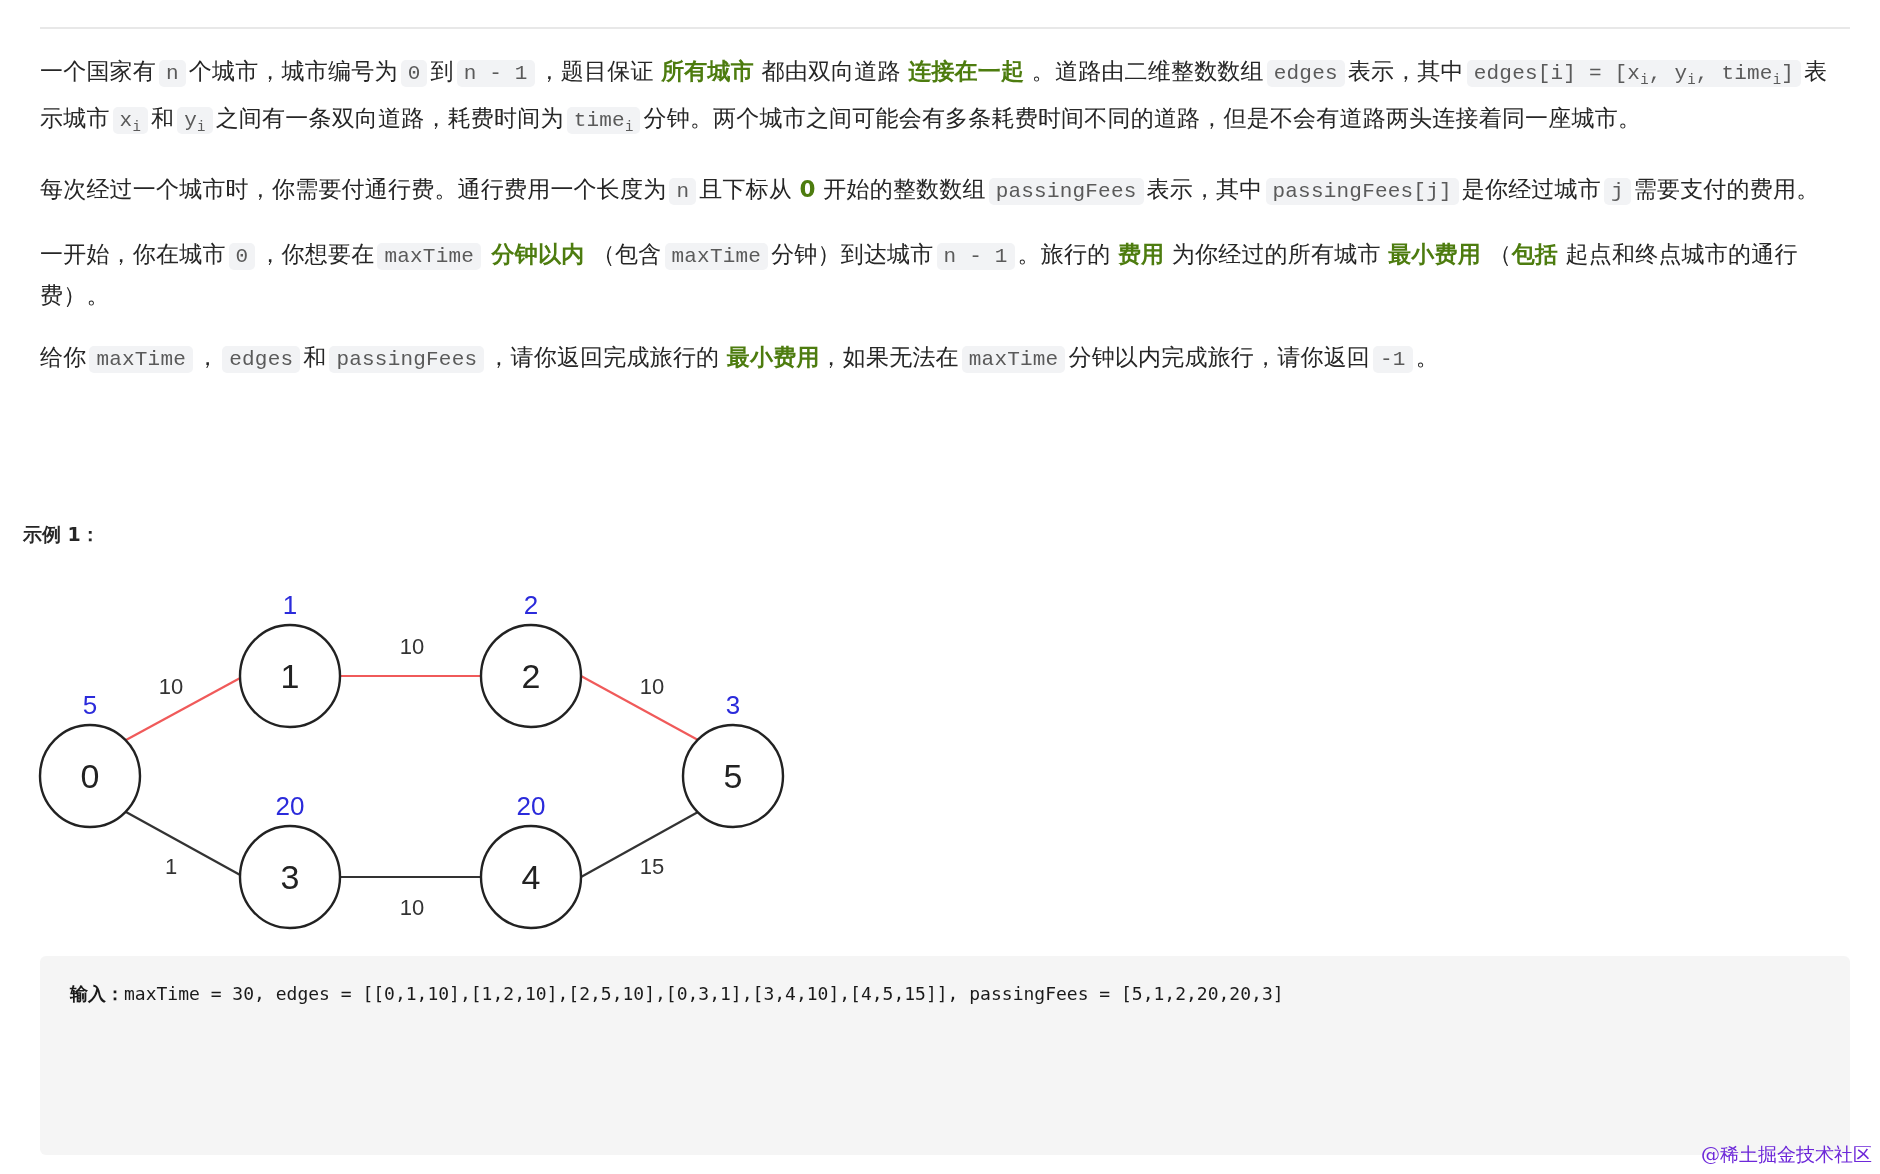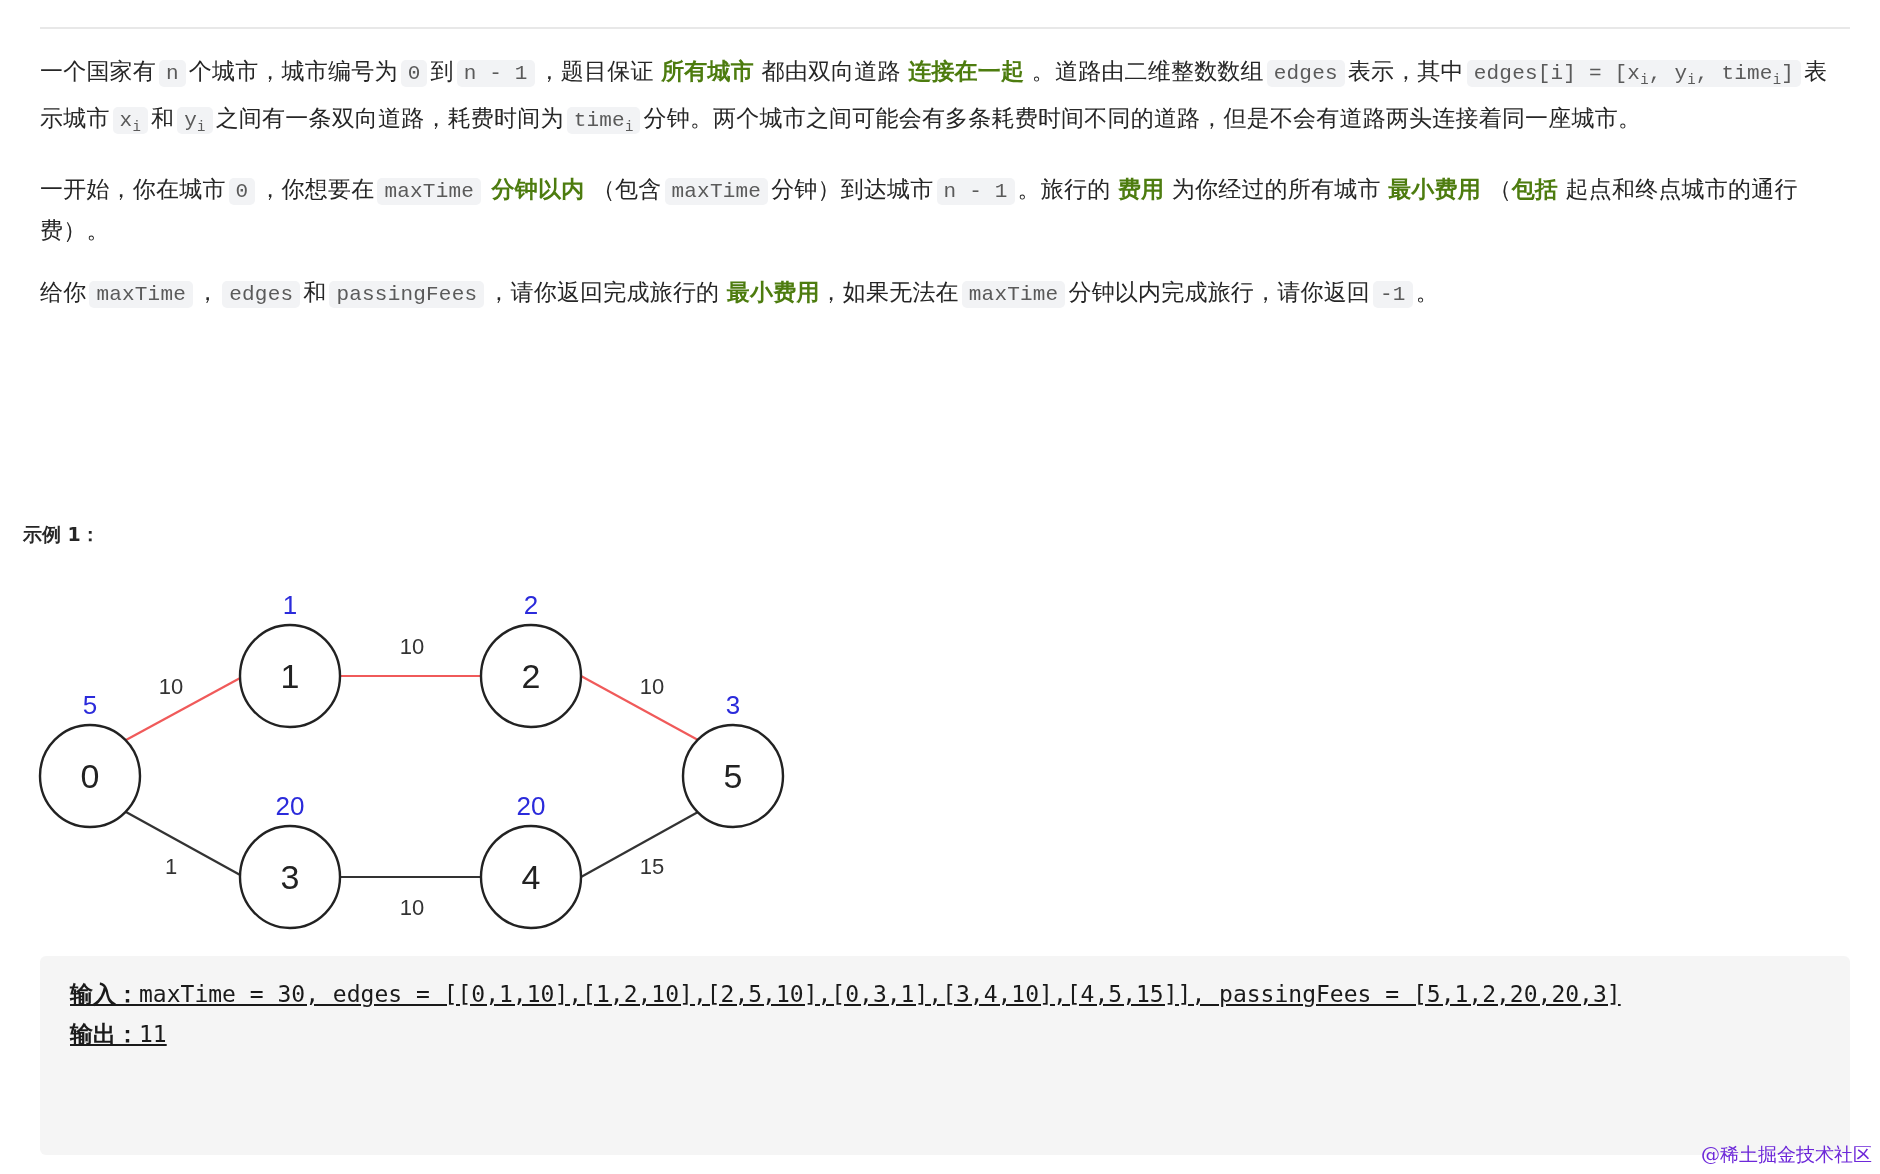--- a/index.html
+++ b/index.html
@@ -10,36 +10,39 @@
   p.para { margin: 0 0 24px 0; font-size: 23px; line-height: 38px; letter-spacing: 0.2px; }
   code.c { font-family: "Liberation Mono", "DejaVu Sans Mono", monospace; font-size: 21px;
            background: #f2f3f5; color: #5a5a5a; border-radius: 5px; padding: 2px 7px; margin: 0 3px; }
   code.c sub { font-size: 14px; vertical-align: -5px; }
   b { font-weight: bold; color: #4d7c0f; }
   .example-title { position: absolute; left: 23px; top: 522px; font-size: 19px; font-weight: bold; }
   .diagram { position: absolute; left: 34px; top: 585px; }
   .codebox { position: absolute; left: 40px; top: 956px; width: 1810px; height: 199px;
              background: #f5f5f5; border-radius: 6px; }
   .codebox .inner { position: absolute; left: 30px; top: 18px; right: 30px;
-                    font-family: "DejaVu Sans Mono", "Liberation Mono", monospace; font-size: 23px;
-                    line-height: 40px; color: #1a1a1a; white-space: pre-wrap; text-decoration: underline; }
+                    font-family: "DejaVu Sans Mono", "Liberation Mono", monospace; font-size: 18px;
+                    line-height: 40px; color: #1a1a1a; white-space: pre-wrap; }
   .codebox .k { font-family: "DejaVu Sans", sans-serif; font-weight: bold; }
   .watermark { position: absolute; right: 8px; bottom: 6px; font-size: 19px; color: #6d28d9;
                font-family: "DejaVu Serif", serif; }
 </style>
 </head>
 <body>
 
 <div class="divider"></div>
 
 <div class="content">
   <p class="para">
     <span>一个国家有</span><code class="c">n</code><span>个城市，城市编号为</span><code class="c">0</code><span>到</span><code class="c">n - 1</code><span>，题目保证</span> <b>所有城市</b> <span>都由双向道路</span> <b>连接在一起</b> <span>。道路由二维整数数组</span><code class="c">edges</code><span>表示，其中</span><code class="c"><span>edges[i] = [x</span><sub>i</sub><span>, y</span><sub>i</sub><span>, time</span><sub>i</sub><span>]</span></code><span>表示城市</span><code class="c"><span>x</span><sub>i</sub></code><span>和</span><code class="c"><span>y</span><sub>i</sub></code><span>之间有一条双向道路，耗费时间为</span><code class="c"><span>time</span><sub>i</sub></code><span>分钟。两个城市之间可能会有多条耗费时间不同的道路，但是不会有道路两头连接着同一座城市。</span>
   </p>
 
+  <p class="para">
+    <span>每次经过一个城市时，你需要付通行费。通行费用一个长度为</span><code class="c">n</code><span>且下标从</span> <b>0</b> <span>开始的整数数组</span><code class="c">passingFees</code><span>表示，其中</span><code class="c">passingFees[j]</code><span>是你经过城市</span><code class="c">j</code><span>需要支付的费用。</span>
+  </p>
 
   <p class="para">
     <span>一开始，你在城市</span><code class="c">0</code><span>，你想要在</span><code class="c">maxTime</code> <b>分钟以内</b> <span>（包含</span><code class="c">maxTime</code><span>分钟）到达城市</span><code class="c">n - 1</code><span>。旅行的</span> <b>费用</b> <span>为你经过的所有城市</span> <b>最小费用</b> <span>（</span><b>包括</b> <span>起点和终点城市的通行费）。</span>
   </p>
 
   <p class="para">
     <span>给你</span><code class="c">maxTime</code><span>，</span><code class="c">edges</code><span>和</span><code class="c">passingFees</code><span>，请你返回完成旅行的</span> <b>最小费用</b><span>，如果无法在</span><code class="c">maxTime</code><span>分钟以内完成旅行，请你返回</span><code class="c">-1</code><span>。</span>
   </p>
 </div>
 
@@ -85,16 +88,16 @@
     <text x="56" y="129">5</text>
     <text x="256" y="29">1</text>
     <text x="497" y="29">2</text>
     <text x="256" y="230">20</text>
     <text x="497" y="230">20</text>
     <text x="699" y="129">3</text>
   </g>
 </svg>
 
 <div class="codebox">
-  <div class="inner"><div><span class="k">输入：</span><span>maxTime = 30, edges = [[0,1,10],[1,2,10],[2,5,10],[0,3,1],[3,4,10],[4,5,15]], passingFees = [5,1,2,20,20,3]</span></div><div><span class="k">输出：</span><span>11</span></div></div>
+  <div class="inner"><div><span class="k">输入：</span><span>maxTime = 30, edges = [[0,1,10],[1,2,10],[2,5,10],[0,3,1],[3,4,10],[4,5,15]], passingFees = [5,1,2,20,20,3]</span></div></div>
 </div>
 
 <div class="watermark">@稀土掘金技术社区</div>
 
 </body></html>

